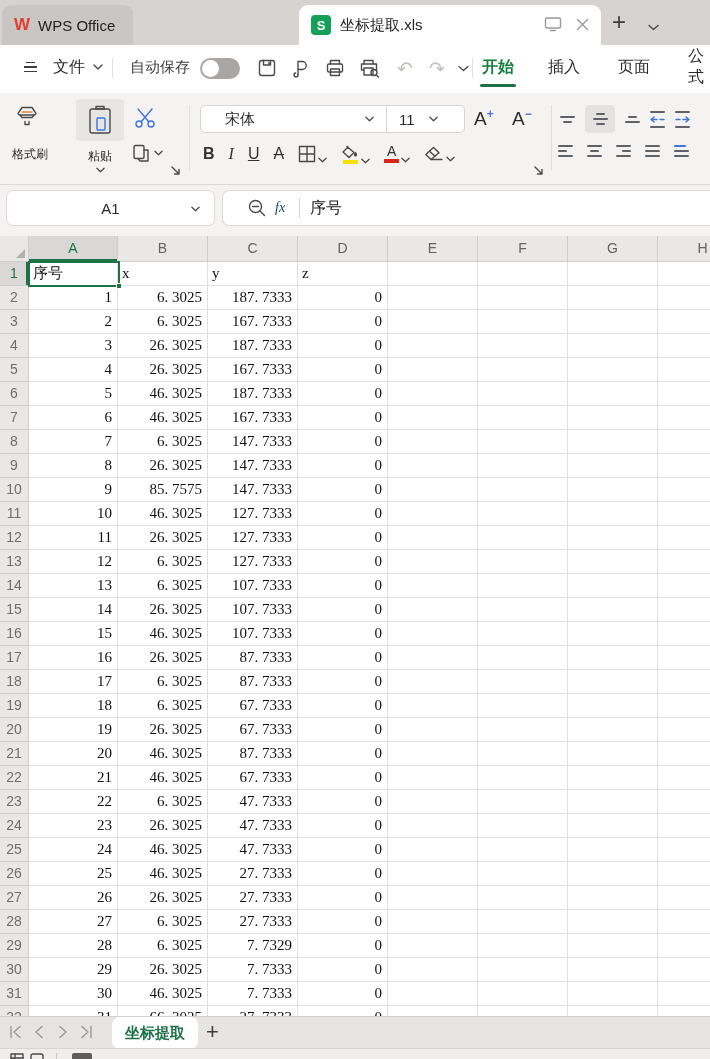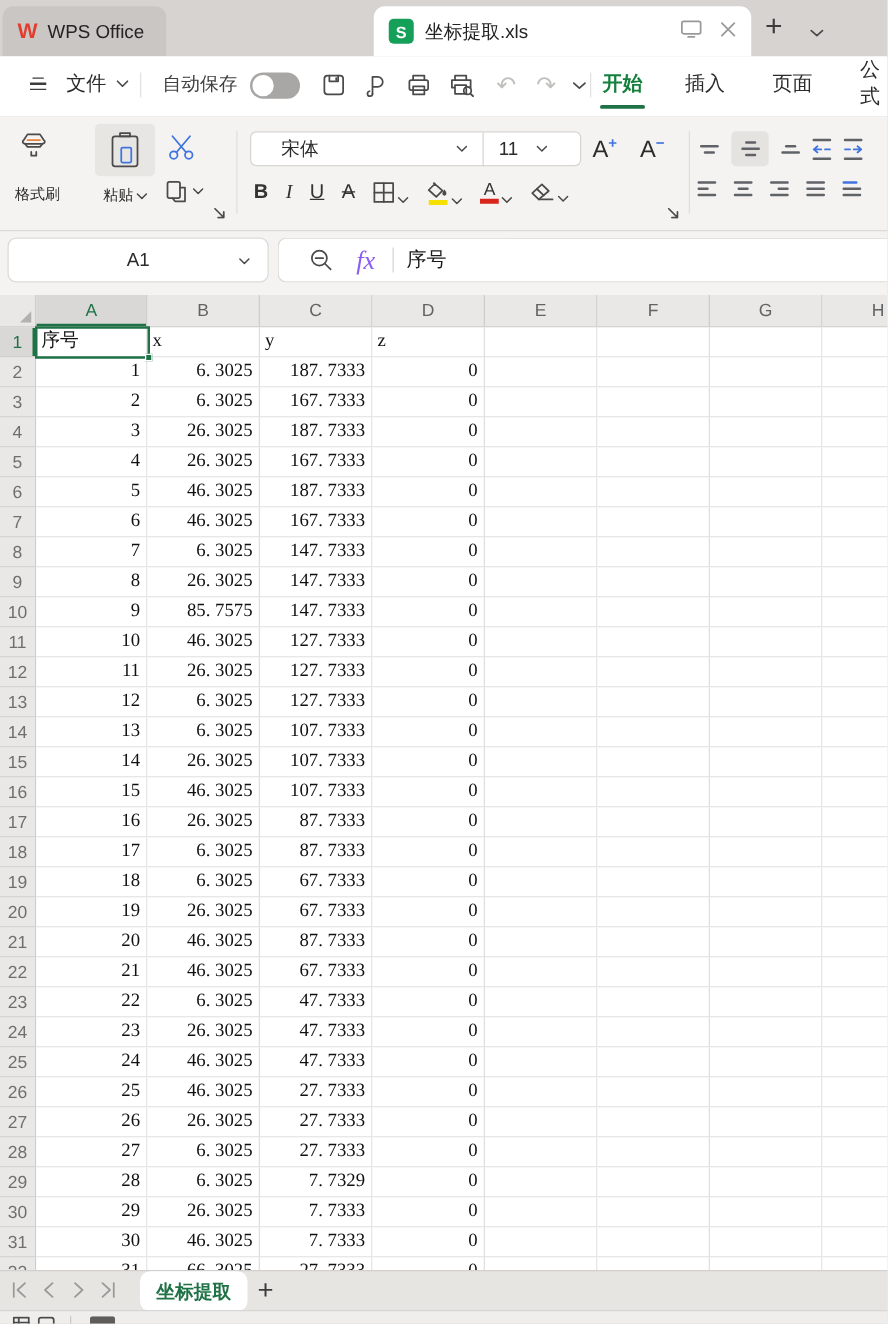--- a/index.html
+++ b/index.html
@@ -45,21 +45,21 @@
   .mtab.active::after { content:""; position:absolute; left:-2px; right:-2px; bottom:2px; height:3px; border-radius:2px; background:#1f7246; }
 
   
   #ribbon { position:relative; height:92px; background:#f4f3f1; border-bottom:1px solid #dcdad8; }
   .rdiv { position:absolute; top:12px; width:1px; height:66px; background:#e1dfdd; }
   .rlabel { font-size:12px; color:#2b2b2b; }
   .grp-painter { position:absolute; left:12px; top:10px; width:56px; text-align:left; }
   .grp-painter .rlabel { margin-top:9px; }
   .paste-btn { position:absolute; left:76px; top:6px; width:48px; height:42px; background:#e8e6e3; border-radius:4px;
                display:flex; align-items:center; justify-content:center; }
-  .paste-lbl { position:absolute; left:74px; top:55px; width:52px; text-align:center; font-size:12px; display:flex; align-items:center; justify-content:center; gap:2px; }
+  .paste-lbl { position:absolute; left:74px; top:55px; width:52px; text-align:center; font-size:12px; display:flex; align-items:center; justify-content:center; gap:2px;flex-direction:column; }
   .cut-btn { position:absolute; left:133px; top:13px; }
   .copy-btn { position:absolute; left:131px; top:50px; display:flex; align-items:center; gap:3px; }
   .combo { position:absolute; left:200px; top:12px; width:265px; height:28px; background:#fff; border:1px solid #d7d5d2;
            border-radius:5px; display:flex; align-items:center; }
   .combo .fname { flex:0 0 164px; padding-left:24px; font-family:"Liberation Serif",serif; font-size:15px; }
   .combo .csep { width:1px; height:27px; background:#d7d5d2; margin-left:12px; }
   .combo .fsize { flex:0 0 42px; padding-left:12px; font-size:15px; }
   .chev { width:9px; height:6px; }
   .fontbig { position:absolute; top:14px; font-size:19px; color:#2b2b2b; }
   .fontbig sup { font-size:12px; font-weight:bold; color:#3f74e0; }
@@ -79,21 +79,21 @@
   .corner-arrow { position:absolute; width:9px; height:9px; }
 
   
   #formulabar { position:relative; height:47px; background:#f4f3f1; }
   .namebox { position:absolute; left:6px; top:5px; width:209px; height:36px; background:#fff; border:1px solid #dcdad8;
              border-radius:7px; display:flex; align-items:center; justify-content:center; font-size:15px; }
   .namebox .nchev { position:absolute; right:14px; top:15px; }
   .fxbox { position:absolute; left:222px; top:5px; width:488px; height:36px; background:#fff; border:1px solid #dcdad8;
            border-radius:7px 0 0 7px; border-right:none; display:flex; align-items:center; }
   .fxbox .mag { margin-left:24px; }
-  .fxbox .fx { margin-left:18px; font-family:"Liberation Serif",serif; font-style:italic; font-size:21px; color:#8b5cf6; }
+  .fxbox .fx { margin-left:8px; font-family:"Liberation Serif",serif; font-style:italic; font-size:14px; color:#0c4a6e; }
   .fxbox .fsep { width:1px; height:20px; background:#d9d7d5; margin-left:14px; }
   .fxbox .fval { margin-left:10px; font-family:"Liberation Serif",serif; font-size:16px; color:#1a1a1a; }
 
   
   #gridwrap { position:relative; height:784px; background:#f4f3f1; overflow:hidden; }
   #gridtable { position:absolute; left:0; top:4px; display:grid; width:748px;
                grid-template-columns:29px 89px repeat(7, 90px);
                grid-template-rows:26px repeat(32, 24px); background:#fff; }
   .gcell { border-right:1px solid #dfdfdf; border-bottom:1px solid #dfdfdf; overflow:hidden; white-space:nowrap; }
   .corner { background:#e9e8e6; position:relative; border-right-color:#cecdcb; border-bottom-color:#cecdcb; }

